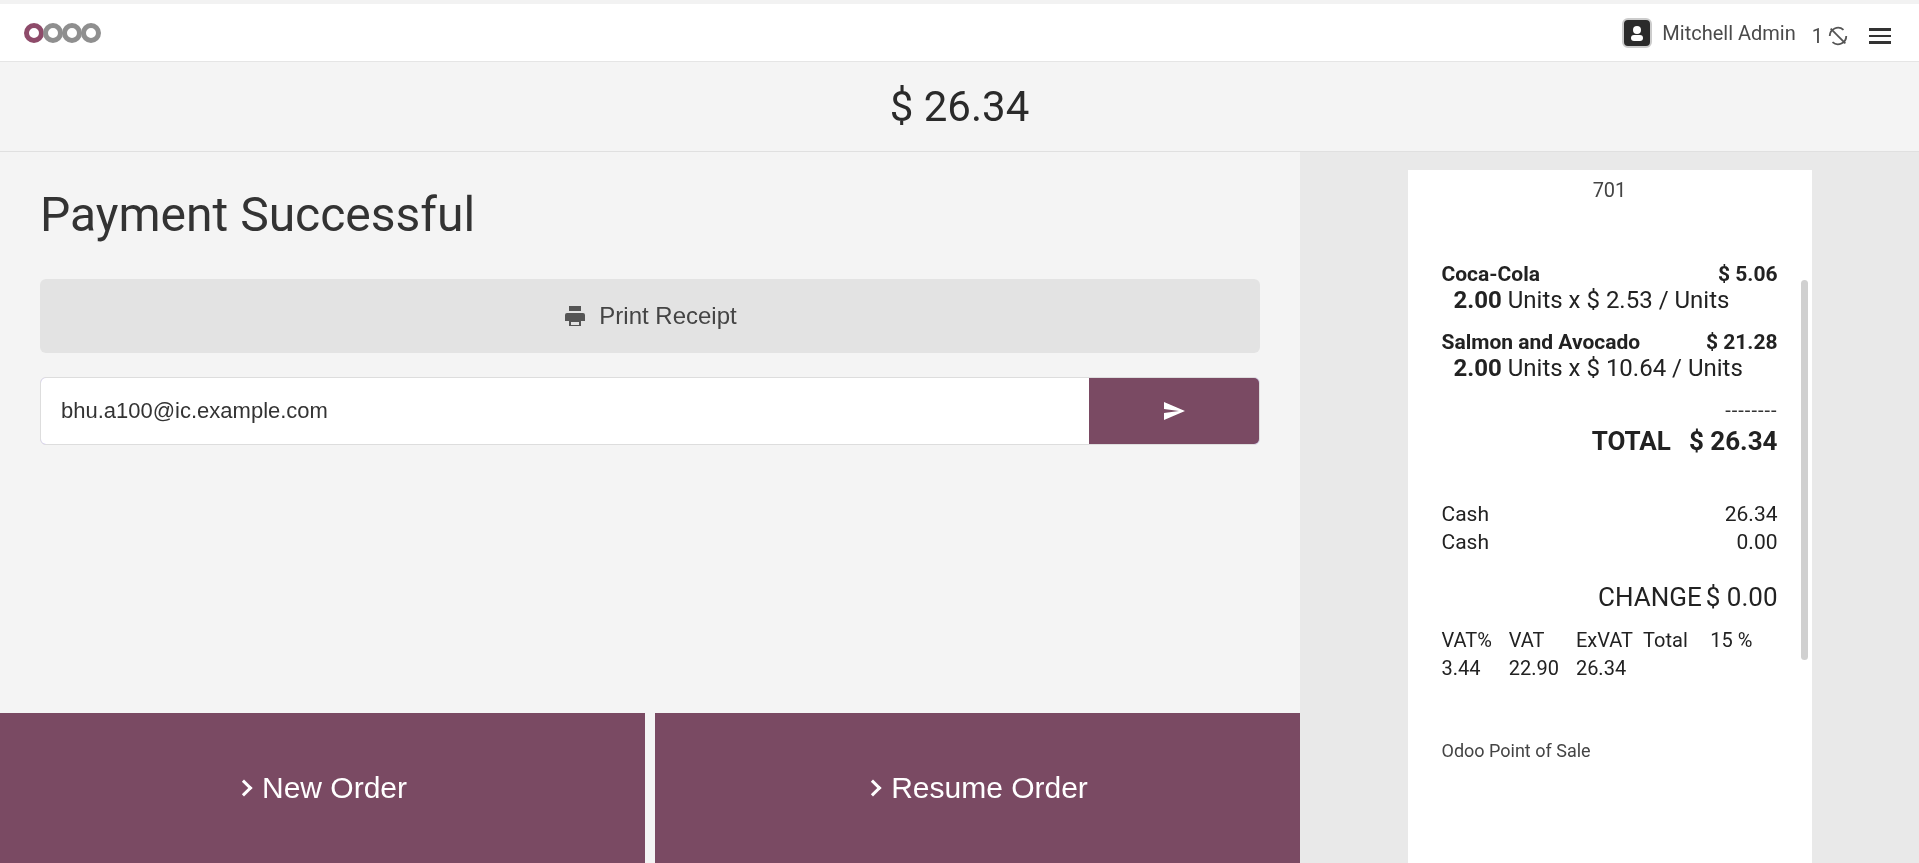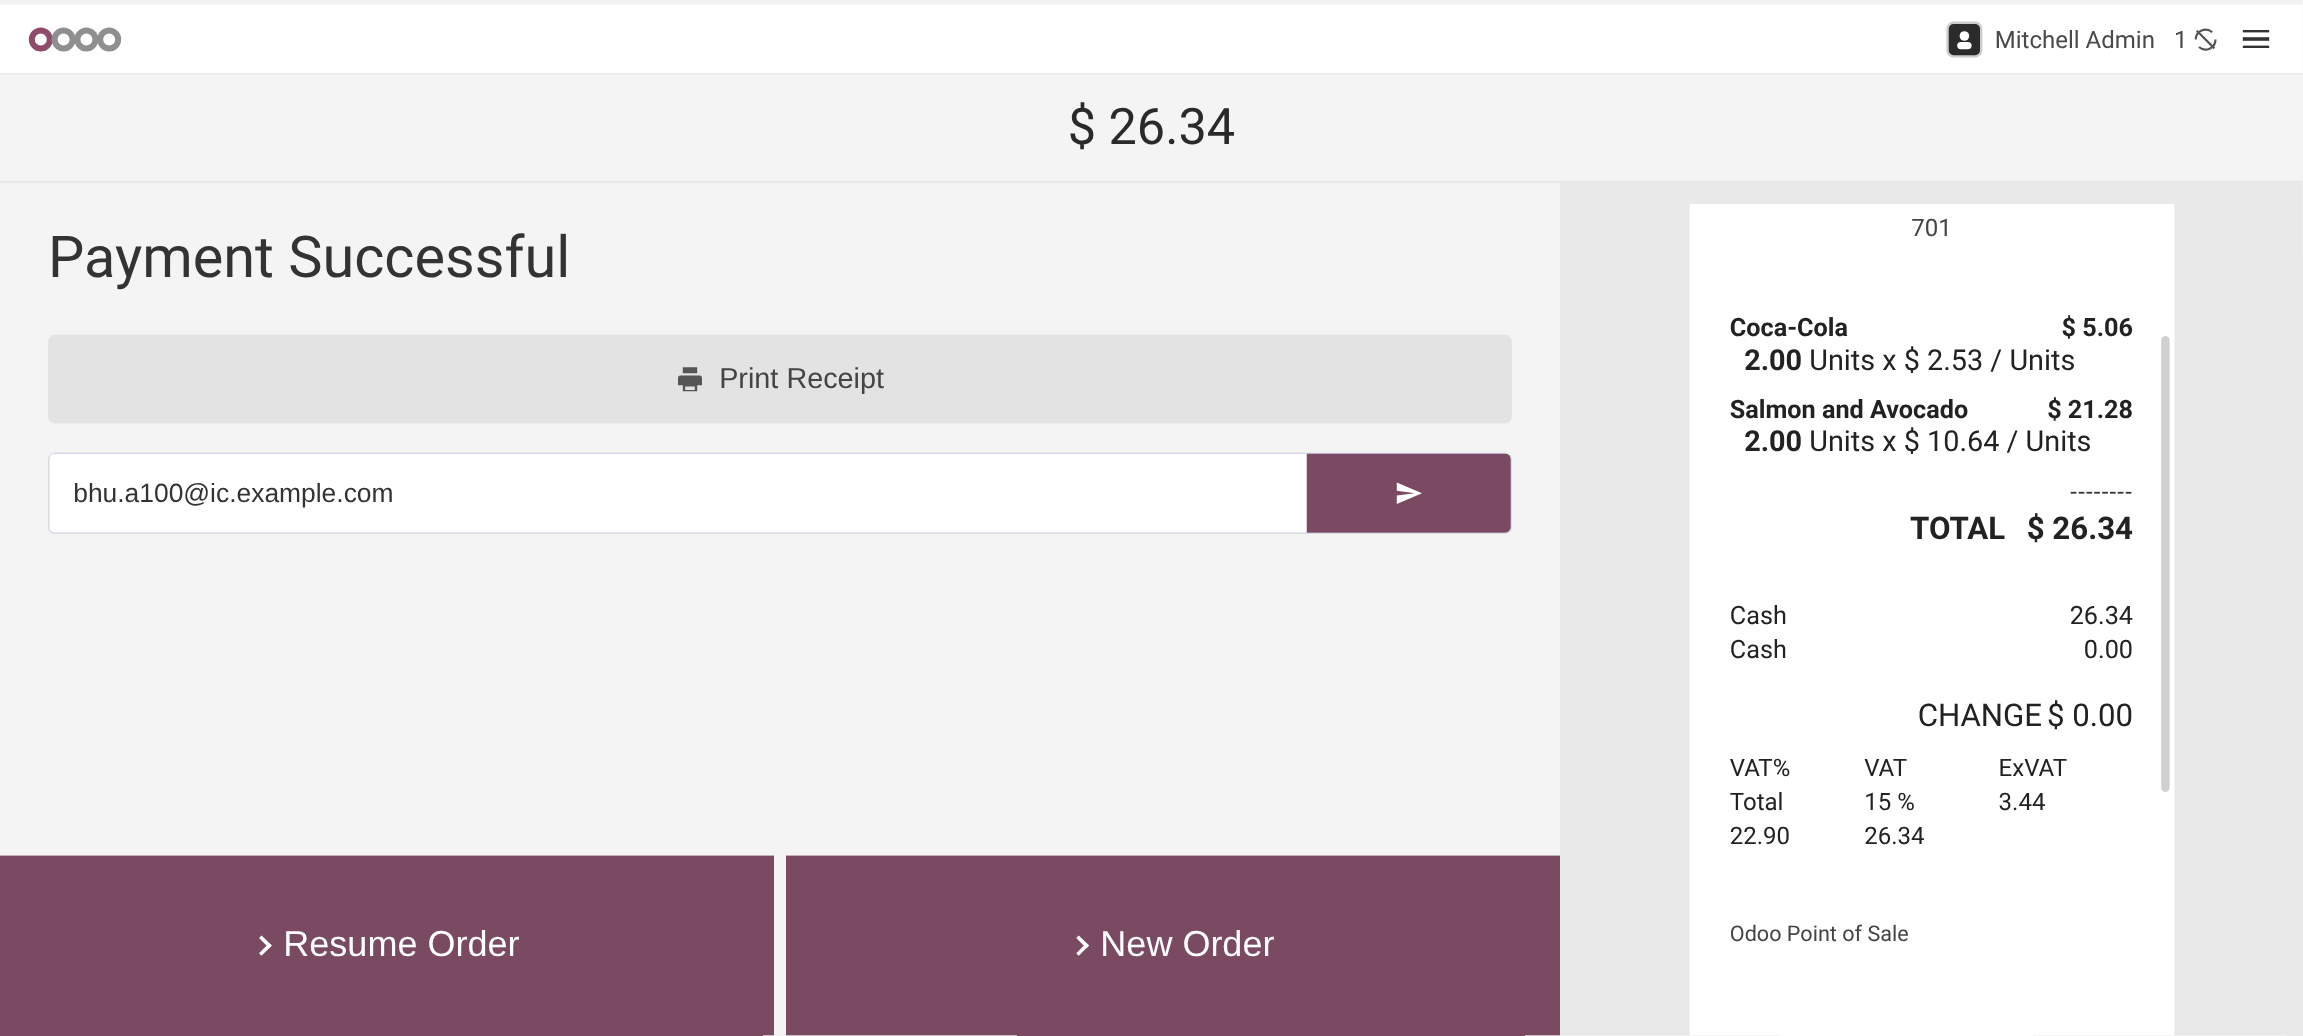--- a/index.html
+++ b/index.html
@@ -21,21 +21,21 @@
   padding: 0 24px;
 }
 .logo {
   display: flex;
   align-items: center;
   gap: 0;
 }
 .logo .o { width:20px; height:20px; border:5px solid #8f8f8f; border-radius:50%; display:inline-block; margin-right:-1px; }
 .logo .o.first { border-color:#8e4b6a; }
 .spacer { flex:1; }
-.user-area { display:flex; align-items:center; gap:16px; font-size:20px; color:#4a4a4a; }
+.user-area { display:flex; align-items:flex-end; gap:16px; font-size:20px; color:#4a4a4a; }
 .avatar { width:30px; height:30px; border-radius:6px; background:#2b2b2b; display:flex; align-items:center; justify-content:center; color:#fff; font-size:16px; border:2px solid #ccc; }
 .sync { display:flex; align-items:center; gap:4px; font-size:20px; color:#4a4a4a; }
 .menu-icon { display:flex; flex-direction:column; gap:4px; cursor:pointer; padding:4px; }
 .menu-icon span { width:22px; height:2.5px; background:#333; display:block; }
 
 .amount-bar {
   height: 90px;
   display:flex;
   align-items:center;
   justify-content:center;
@@ -109,21 +109,21 @@
 }
 .r-num { text-align:center; font-size:20px; color:#444; margin-bottom:60px; }
 .line-item { margin-bottom:16px; }
 .li-head { display:flex; justify-content:space-between; font-weight:700; font-size:21px; }
 .li-sub { font-size:24px; padding-left:12px; }
 .li-sub .qty { font-weight:700; }
 .dashes { text-align:right; letter-spacing:1px; color:#333; margin-top:6px; }
 .total-row { display:flex; justify-content:flex-end; gap:18px; font-size:26px; font-weight:700; margin-top:4px; margin-bottom:46px; }
 .pay-row { display:flex; justify-content:space-between; font-size:21px; margin-bottom:4px; }
 .change-row { display:flex; justify-content:flex-end; gap:4px; font-size:26px; margin-top:28px; margin-bottom:16px; }
-.tax-table { display:grid; grid-template-columns: repeat(3,1fr); gap:4px 0; font-size:20px; }
+.tax-table { display:grid; grid-template-columns: repeat(5,1fr); gap:4px 0; font-size:20px; }
 .tax-table div { text-align:left; }
 .tax-table div:first-child, .tx-c1 { text-align:left; }
 .footer-note { text-align:left; margin-top:60px; font-size:18px; color:#444; }
 </style>
 </head>
 <body>
 
 <div class="topbar">
   <div class="logo">
     <span class="o first"></span>
@@ -176,25 +176,25 @@
       <button class="send-btn">
         <svg width="24" height="24" viewBox="0 0 24 24" fill="#fff">
           <path d="M2 21l21-9L2 3v7l15 2-15 2v7z"></path>
         </svg>
       </button>
     </div>
 
     <div class="bottom-buttons">
       <button>
         <span class="chevron"></span>
-        <span>Resume Order</span>
+        <span>New Order</span>
       </button>
       <button>
         <span class="chevron"></span>
-        <span>New Order</span>
+        <span>Resume Order</span>
       </button>
     </div>
   </div>
 
   <div class="right">
     <div class="receipt">
       <div class="r-scroll"></div>
       <div class="r-num">701</div>
 
       <div class="line-item">

